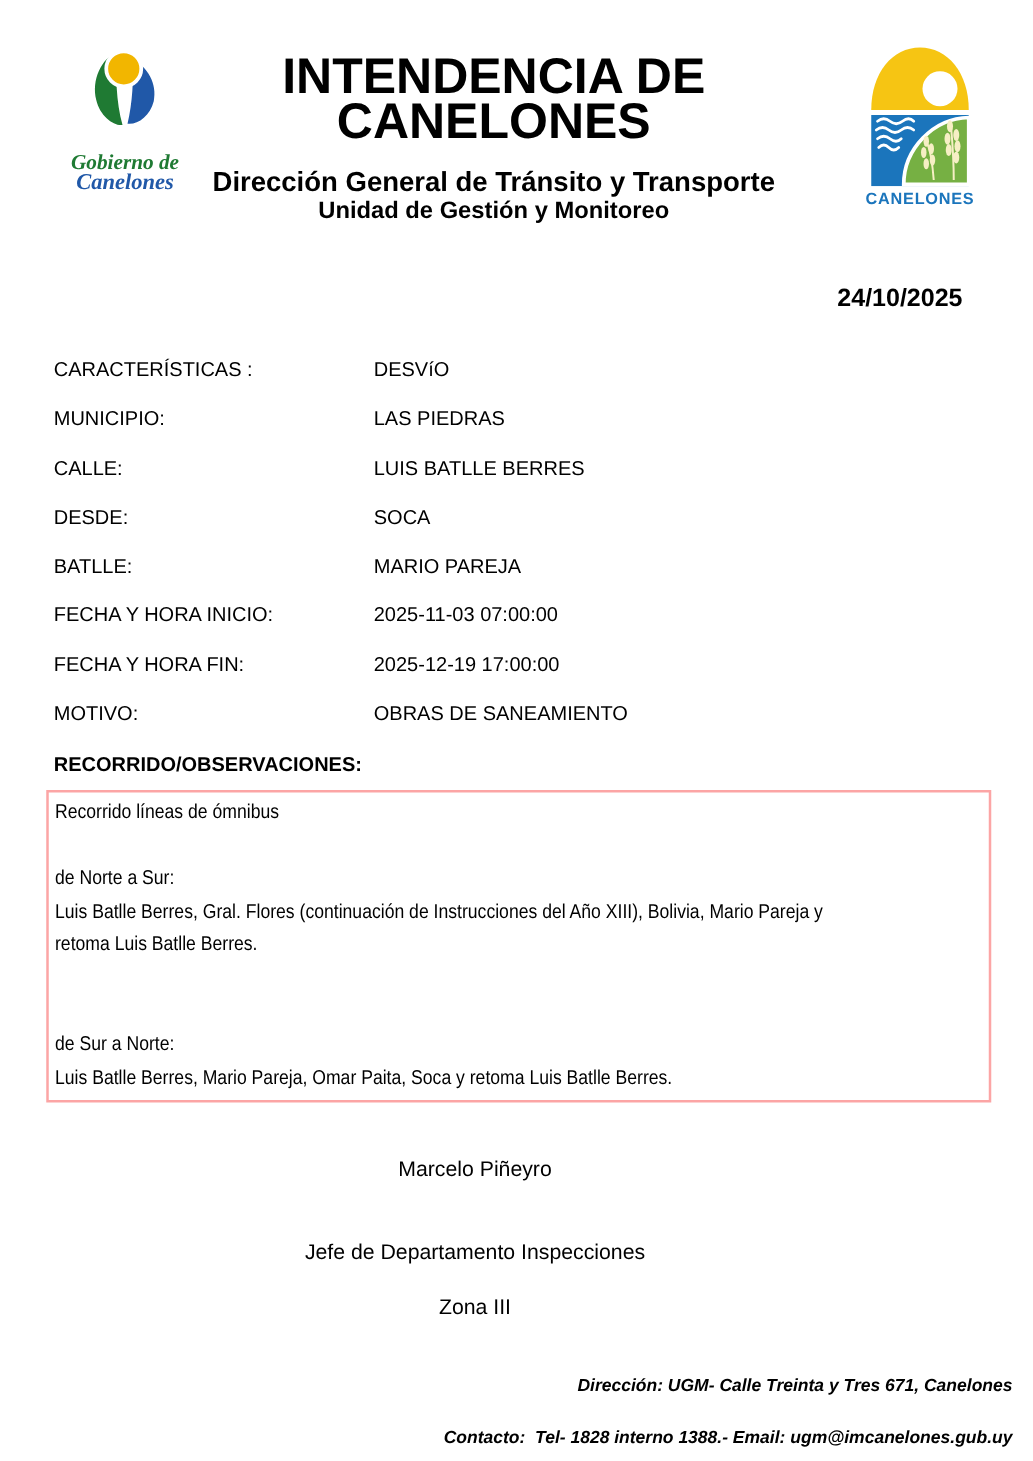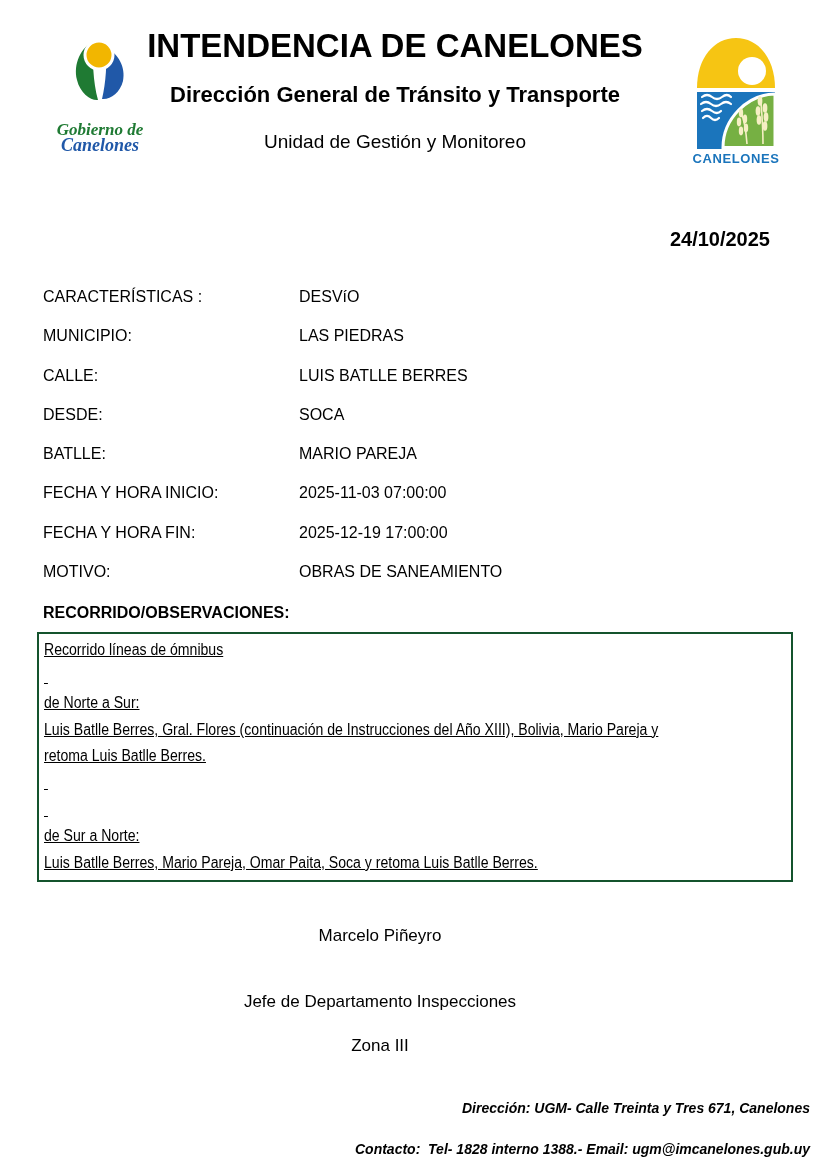--- a/index.html
+++ b/index.html
@@ -31,37 +31,37 @@
   .lr-blue{fill:var(--logo-right-blue,#1B75BC);}
   .lr-green{fill:var(--logo-right-green,#76B043);stroke:#fff;stroke-width:3;}
   .lr-wave{fill:none;stroke:#fff;stroke-width:2.2;stroke-linecap:round;}
   .lr-grain{fill:#F6EFC4;}
   .lr-stem{fill:none;stroke:#F6EFC4;stroke-width:1.6;}
   .canelones-label{margin-top:2px;font-size:13px;font-weight:bold;letter-spacing:0.6px;
     color:var(--logo-right-blue,#1B75BC);}
 
   
   #titles{left:105px;top:0;width:580px;text-align:center;}
-  #title-main{margin-top:28px;font-size:33px;line-height:36px;font-weight:bold;}
+  #title-main{margin-top:43px;font-size:40px;line-height:36px;font-weight:bold;}
   #subtitle-1{margin-top:19px;font-size:22px;line-height:24px;font-weight:bold;}
-  #subtitle-2{margin-top:24px;font-size:19px;line-height:22px;font-weight:normal;}
+  #subtitle-2{margin-top:0;font-size:19px;line-height:22px;font-weight:bold;}
 
   
   #doc-date{top:228px;right:56px;font-size:20px;font-weight:bold;}
 
   
   #fields{left:43px;top:288px;width:748px;}
   .field-row{display:flex;height:39.3px;align-items:flex-start;}
   .field-label{width:256px;font-weight:normal;font-size:16px;white-space:pre;}
   .field-value{font-size:16px;white-space:pre;}
   #observations-label{left:43px;top:604px;font-weight:bold;font-size:16px;}
 
   
   #observations-box{left:37px;top:632px;width:747px;height:243px;
-    border:2px solid #14532d;padding:3px 0 0 5px;overflow:hidden;text-decoration:underline;}
+    border:2px solid #fca5a5;padding:3px 0 0 5px;overflow:hidden;}
   .obs-line{font-size:16px;line-height:26.6px;white-space:nowrap;
     transform:scaleX(0.88);transform-origin:0 50%;}
 
   
   .sig-line{left:0;width:760px;text-align:center;font-size:17px;}
   #signature-name{top:926px;}
   #signature-role{top:992px;}
   #signature-zone{top:1036px;}
 
   

